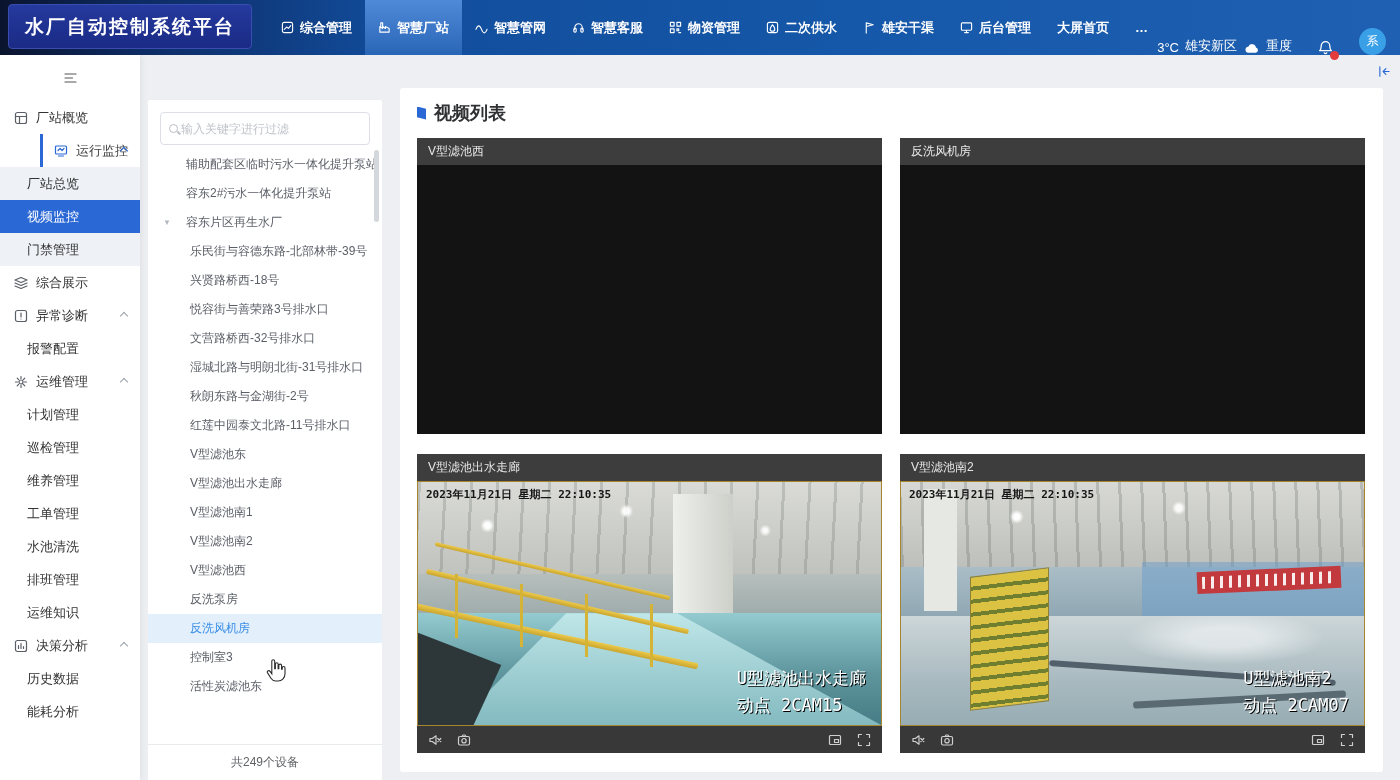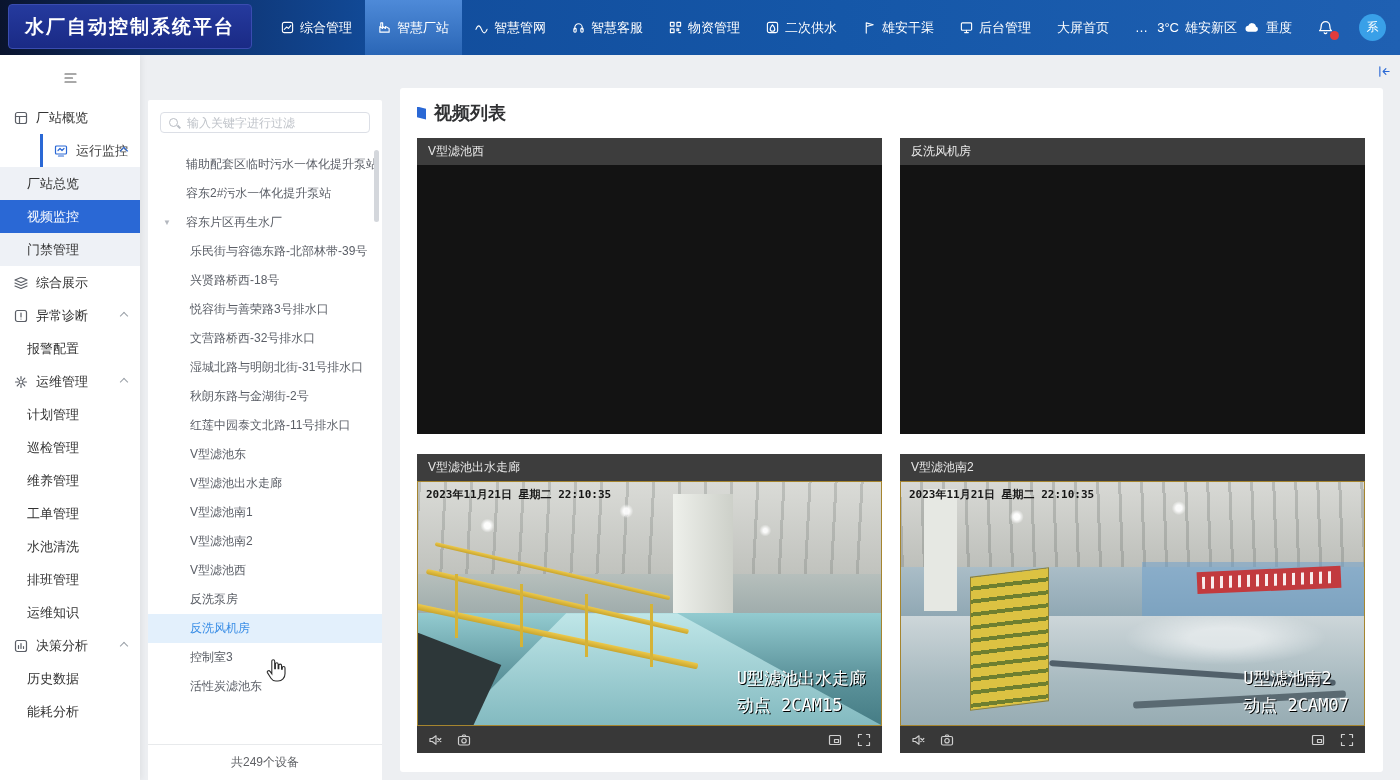--- a/index.html
+++ b/index.html
@@ -6,26 +6,26 @@
   html,body{width:1400px;height:780px;overflow:hidden;}
   body{font-family:"Liberation Sans","DejaVu Sans",sans-serif;background:#edeff2;position:relative;}
 
   
   .topnav{position:absolute;left:0;top:0;width:1400px;height:55px;
     background:linear-gradient(90deg,#0a142e 0%,#0d2b64 10%,#124d9c 28%,#1557a8 60%,#1f60b2 100%);z-index:10;}
   .logo{position:absolute;left:8px;top:4px;width:244px;height:45px;
     background:linear-gradient(180deg,#253a9e,#1a2a85);border:1px solid #3a4cb0;border-radius:4px;
     color:#fff;font-size:19px;font-weight:bold;letter-spacing:2px;
     display:flex;align-items:center;justify-content:center;}
-  .nav-items{position:absolute;left:268px;top:0;height:55px;display:flex;align-items:stretch;}
+  .nav-items{position:absolute;left:268px;top:0;height:55px;display:flex;align-items:stretch;font-weight:bold;}
   .nav-item{display:flex;align-items:center;gap:6px;padding:0 13px;color:#fff;font-size:13px;cursor:pointer;white-space:nowrap;}
   .nav-item.active{background:linear-gradient(180deg,#4e8ad8,#2a66b6);}
   .icn{display:inline-flex;align-items:center;justify-content:center;}
   .icn svg{width:13px;height:13px;display:block;}
-  .nav-right{position:absolute;right:14px;top:0;height:55px;display:flex;align-items:center;color:#fff;font-size:13px;}
+  .nav-right{position:absolute;right:14px;top:0;height:55px;display:flex;align-items:flex-end;color:#fff;font-size:13px;}
   .nav-right .wx{margin-right:6px;white-space:nowrap;}
   .cloud svg{width:17px;height:13px;}
   .bell{position:relative;margin-left:20px;margin-right:26px;cursor:pointer;}
   .bell svg{width:15px;height:15px;}
   .bell .dot{position:absolute;right:-6px;bottom:-5px;width:9px;height:9px;border-radius:50%;background:#e23c3c;}
   .avatar{width:27px;height:27px;border-radius:50%;background:#39a0e8;display:flex;align-items:center;justify-content:center;font-size:12px;color:#fff;cursor:pointer;}
 
   
   .sidebar{position:absolute;left:0;top:55px;width:140px;bottom:0;background:#fff;z-index:5;box-shadow:2px 0 6px rgba(0,0,0,.06);}
   .collapse{height:46px;display:flex;align-items:center;justify-content:center;color:#555;cursor:pointer;}
@@ -43,21 +43,21 @@
   .chev{position:absolute;right:13px;top:14px;width:6px;height:6px;border-left:1.5px solid #9aa0a8;border-top:1.5px solid #9aa0a8;transform:rotate(45deg);}
   .group-active .chev{border-color:#2a68d5;}
 
   
   .content{position:absolute;left:140px;top:55px;right:0;bottom:0;background:#edeff2;}
   .pin{position:absolute;right:9px;top:10px;color:#2a68d5;cursor:pointer;}
   .pin svg{width:13px;height:13px;}
 
   
   .device-panel{position:absolute;left:8px;top:45px;width:234px;bottom:0;background:#fff;border-radius:2px;}
-  .dev-search{margin:12px 12px 0 12px;height:21px;border:1px solid #dcdfe6;border-radius:4px;display:flex;align-items:center;padding:0 8px;gap:6px;background:#fff;}
+  .dev-search{margin:12px 12px 0 12px;height:33px;border:1px solid #dcdfe6;border-radius:4px;display:flex;align-items:center;padding:0 8px;background:#fff;}
   .sglyph{width:12px;height:12px;position:relative;flex:none;}
   .sglyph::before{content:'';position:absolute;left:0;top:1px;width:7px;height:7px;border:1.4px solid #b9bdc4;border-radius:50%;}
   .sglyph::after{content:'';position:absolute;left:8px;top:9px;width:4px;height:1.5px;background:#b9bdc4;transform:rotate(45deg);}
   .dev-search input{border:0;outline:0;font-size:12px;width:100%;color:#606266;font-family:inherit;background:transparent;}
   .dev-search input::placeholder{color:#bfc3c9;}
   .dev-list{position:absolute;left:0;top:50px;right:0;bottom:36px;overflow:hidden;}
   .dev-row{height:29px;display:flex;align-items:center;font-size:12px;color:#5a5e66;padding-left:38px;cursor:pointer;position:relative;white-space:nowrap;}
   .dev-row.child{padding-left:42px;}
   .dev-row.selected{background:#e3f0fc;color:#3a8ee6;}
   .dev-row .caret{position:absolute;left:15px;top:10px;font-size:8px;color:#b4b8bf;font-style:normal;}

